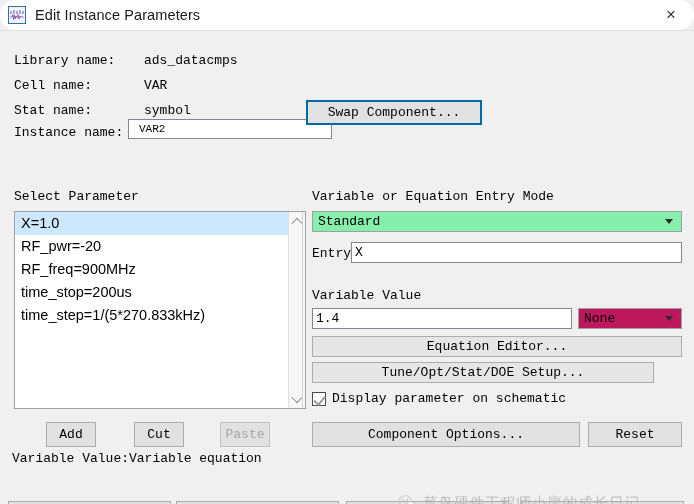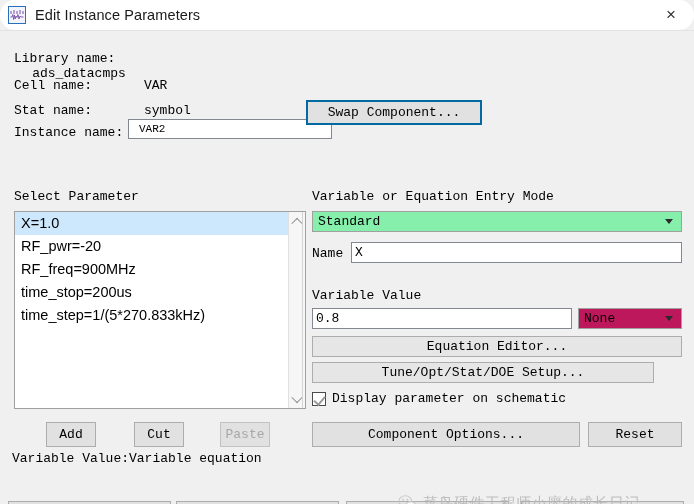--- a/index.html
+++ b/index.html
@@ -331,21 +331,21 @@
       <path d="M0.5 9 L2 9 L2.8 6.5 L3.6 11.5 L4.4 7 L5.2 11 L6 8 L7 9.5 L8 6.5 L9 11 L10 8 L11 9 L13.5 9" stroke="#7b4fa8" stroke-width="0.9" fill="none"></path>
     </svg>
   </div>
   <div class="title-text">Edit Instance Parameters</div>
   <div class="title-close">×</div>
 </div>
 <div class="titlebar-sep"></div>
 
 <div class="content">
 
-  <div class="info-row mono" style="left:14px; top:20px;flex-direction:column;">
+  <div class="info-row mono" style="left:14px; top:20px;">
     <span class="info-label">Library name:</span>
     <span class="info-value">ads_datacmps</span>
   </div>
   <div class="info-row mono" style="left:14px; top:45px;">
     <span class="info-label">Cell name:</span>
     <span class="info-value">VAR</span>
   </div>
   <div class="info-row mono" style="left:14px; top:70px;">
     <span class="info-label">Stat name:</span>
     <span class="info-value">symbol</span>
@@ -383,25 +383,25 @@
   <div class="btn btn-add">Add</div>
   <div class="btn btn-cut">Cut</div>
   <div class="btn btn-paste disabled">Paste</div>
   <div class="varval-caption mono">Variable Value:Variable equation</div>
 
   <div class="combo combo-mode">
     <span>Standard</span>
     <span class="caret"></span>
   </div>
 
-  <div class="name-label mono">Name</div>
+  <div class="name-label mono">Entry</div>
   <div class="name-input">X</div>
 
   <div class="varval-label mono">Variable Value</div>
-  <div class="varval-input">0.8</div>
+  <div class="varval-input">1.4</div>
   <div class="combo combo-none">
     <span>None</span>
     <span class="caret"></span>
   </div>
 
   <div class="btn btn-eq">Equation Editor...</div>
   <div class="btn btn-tune">Tune/Opt/Stat/DOE Setup...</div>
 
   <div class="checkrow">
     <div class="checkbox">

